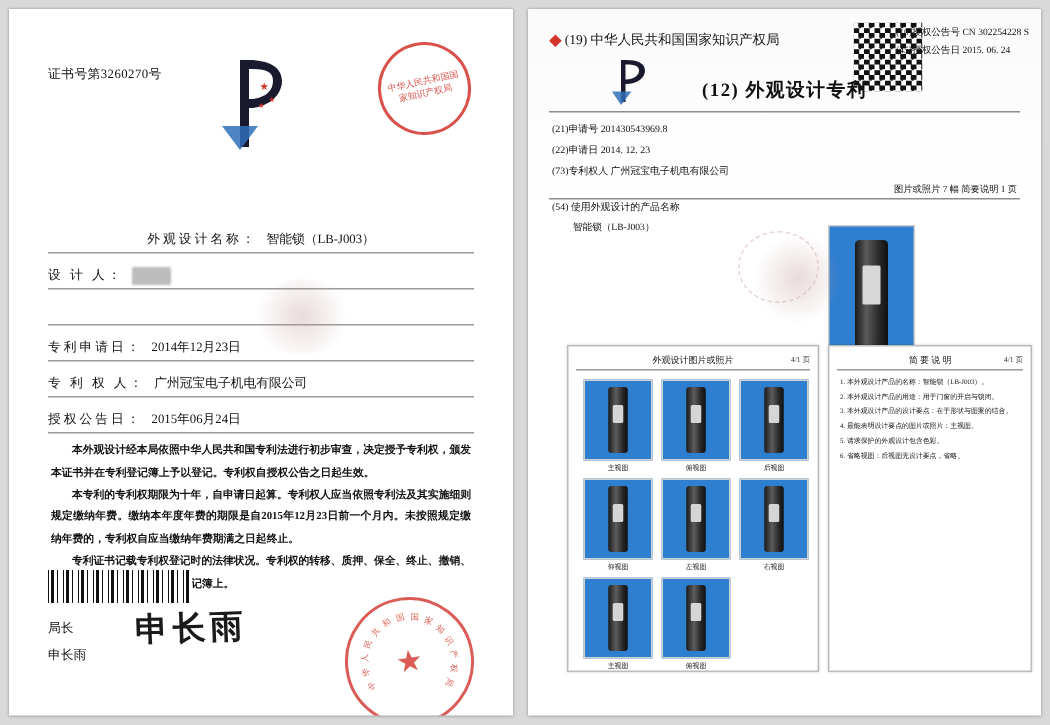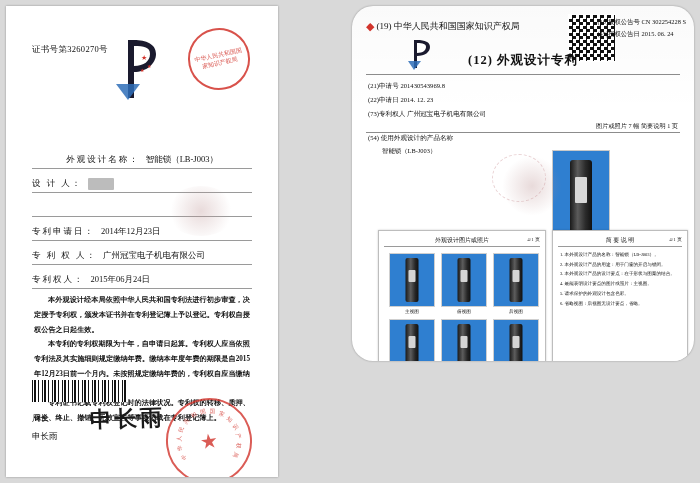--- a/index.html
+++ b/index.html
@@ -9,21 +9,21 @@
     font-family:"Liberation Serif", serif;
     overflow:hidden;
     position:relative;
   }
   .page{
     position:absolute;
     background:#ffffff;
   }
   
   #left-page{
-    left:6px;top:6px;width:272px;height:471px;
+    left:6px;top:6px;width:336px;height:471px;
     box-shadow:0 0 2px rgba(0,0,0,.35);
     overflow:hidden;
   }
   .cert-inner{position:absolute;inset:0;}
   .cert-no{
     position:absolute;left:26px;top:38px;
     font-size:8.5px;color:#111;letter-spacing:.3px;
   }
   .red-seal-top{
     position:absolute;right:28px;top:22px;width:62px;height:62px;
@@ -94,24 +94,23 @@
   .big-seal .ring-text span{
     position:absolute;left:50%;top:50%;
     transform-origin:0 0;white-space:nowrap;
   }
   .page-foot{
     position:absolute;left:0;right:0;bottom:12px;text-align:center;
     font-size:7px;color:#333;
   }
   
   #right-page{
-    left:352px;top:6px;width:342px;height:355px;
+    left:352px;top:6px;width:342px;height:471px;
     box-shadow:0 0 2px rgba(0,0,0,.35);
     overflow:hidden;
-    border-radius:21px;
   }
   .r-head{
     position:absolute;left:14px;top:14px;right:14px;
   }
   .r-line1{font-size:9px;color:#111;}
   .r-line1 .bullet{color:#d2342c;font-size:11px;vertical-align:-1px;margin-right:2px;}
   .r-title{
     position:absolute;left:0;right:0;top:46px;text-align:center;
     font-size:12.5px;font-weight:bold;color:#111;letter-spacing:1px;
   }
@@ -248,21 +247,21 @@
       <span class="lab">专利申请日：</span><span class="val">2014年12月23日</span>
     </div>
     <div class="rule" style="top:234px;"></div>
 
     <div class="field" style="top:244px;">
       <span class="lab">专 利 权 人：</span><span class="val">广州冠宝电子机电有限公司</span>
     </div>
     <div class="rule" style="top:258px;"></div>
 
     <div class="field" style="top:268px;">
-      <span class="lab">专利权人：</span><span class="val">2015年06月24日</span>
+      <span class="lab">授权公告日：</span><span class="val">2015年06月24日</span>
     </div>
     <div class="rule" style="top:282px;"></div>
 
     <div class="body-text">
       <p>本外观设计经本局依照中华人民共和国专利法进行初步审查，决定授予专利权，颁发本证书并在专利登记簿上予以登记。专利权自授权公告之日起生效。</p>
       <p>本专利的专利权期限为十年，自申请日起算。专利权人应当依照专利法及其实施细则规定缴纳年费。缴纳本年度年费的期限是自2015年12月23日前一个月内。未按照规定缴纳年费的，专利权自应当缴纳年费期满之日起终止。</p>
       <p>专利证书记载专利权登记时的法律状况。专利权的转移、质押、保全、终止、撤销、无效宣告等事项记载在专利登记簿上。</p>
     </div>
 
     <div class="barcode"></div>

